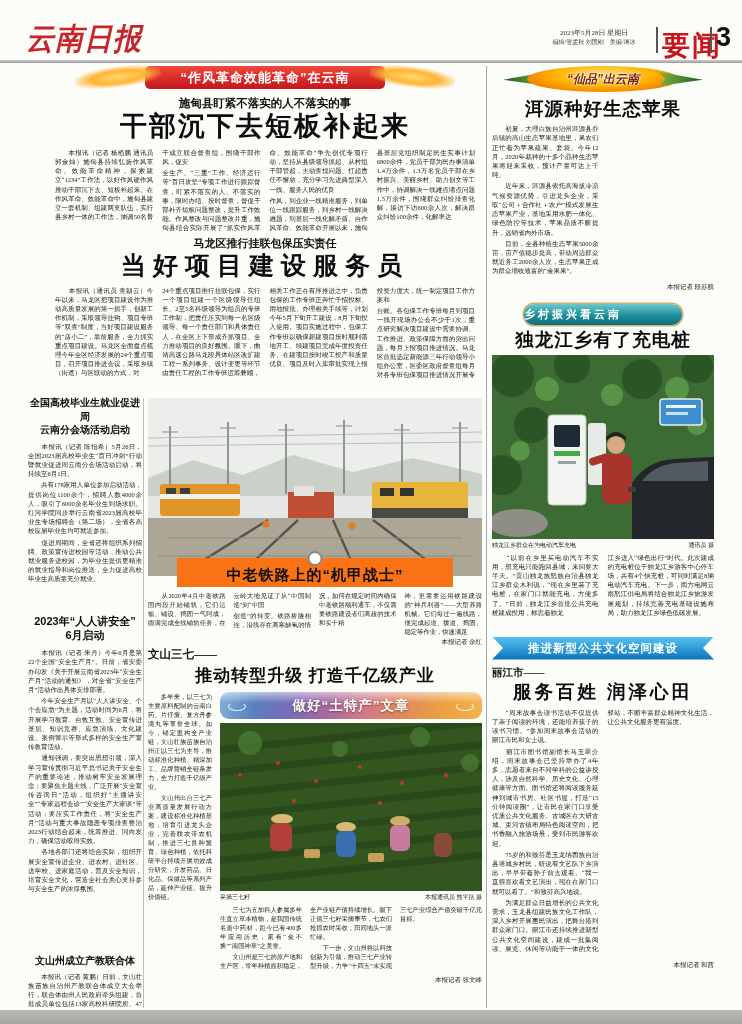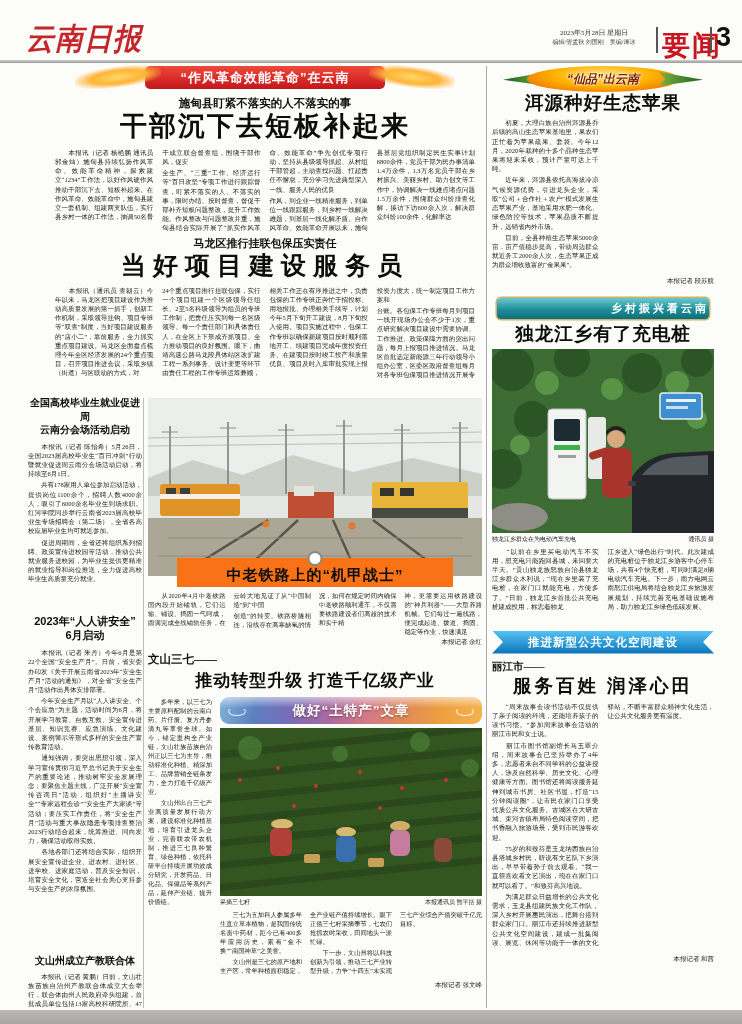--- a/index.html
+++ b/index.html
@@ -32,21 +32,21 @@
   .banner-red::before{left:-70px;transform:rotate(-7deg)}
   .banner-red::after{right:-70px;transform:rotate(7deg)}
 
   .banner-leaf{position:relative;width:200px;height:26px;margin:0 auto}
   .leaf-center{position:absolute;left:24px;right:24px;top:0;bottom:0;background:radial-gradient(ellipse at 50% 35%,#ffe48a 0%,#ffb300 45%,#ef6c00 88%);border-radius:50%}
   .leaf-left,.leaf-right{position:absolute;top:6px;width:44px;height:14px}
   .leaf-left{left:0;background:linear-gradient(90deg,#1b5e20,#7cb342);clip-path:polygon(0 55%,100% 0,86% 50%,100% 100%)}
   .leaf-right{right:0;background:linear-gradient(270deg,#1b5e20,#7cb342);clip-path:polygon(100% 55%,0 0,14% 50%,0 100%)}
   .banner-leaf .txt{position:relative;z-index:2;text-align:center;font:italic 900 12px/26px "Liberation Sans",sans-serif;color:#7a2004;text-shadow:0 0 2px #fff,0 0 3px #fff}
 
-  .banner-teal{width:212px;height:21px;margin:0 auto;background:linear-gradient(180deg,#6cc9cd 0%,#1d8f9b 55%,#0e6d7a 100%);border-radius:4px;box-shadow:0 0 0 1.5px #cdb36a;color:#fff;text-align:right;font:900 11px/21px "Liberation Sans",sans-serif;letter-spacing:3px}
+  .banner-teal{width:158px;height:21px;margin:0 auto;background:linear-gradient(180deg,#6cc9cd 0%,#1d8f9b 55%,#0e6d7a 100%);border-radius:10px;box-shadow:0 0 0 1.5px #cdb36a;color:#fff;text-align:left;font:900 11px/21px "Liberation Sans",sans-serif;letter-spacing:3px}
 
   .banner-blue{width:222px;height:23px;background:linear-gradient(180deg,#54c2f2,#0b74ba);clip-path:polygon(0 0,100% 0,calc(100% - 11px) 50%,100% 100%,0 100%,11px 50%);color:#fff;text-align:center;font:900 11.5px/23px "Liberation Sans",sans-serif;letter-spacing:1px}
 
   .ribbon{position:relative;width:262px;height:27px;border-radius:9px;color:#fff;text-align:center;
     font:900 13.5px/27px "Liberation Sans",sans-serif;letter-spacing:1px;text-shadow:0 1px 2px rgba(80,30,0,.55);
     background:linear-gradient(180deg,rgba(255,255,255,.55),rgba(255,255,255,0) 40%),
       linear-gradient(100deg,#7fb2d8 0%,#5b7fc0 14%,#7a6cb8 28%,#a86aa0 42%,#d0788a 55%,#e08a5a 70%,#eda13f 85%,#f3b34f 100%)}
   .ribbon::before,.ribbon::after{content:"";position:absolute;top:10px;width:16px;height:7px;border:1.5px solid rgba(255,255,255,.85);border-radius:50%;border-top-color:transparent}
   .ribbon::before{left:8px}.ribbon::after{right:8px}
 
@@ -185,21 +185,21 @@
       <div class="rail-title hd">中老铁路上的“机甲战士”</div>
     </div>
     <div class="body-txt" style="margin-top:4px;height:46px;column-count:4;column-gap:8px;font-size:6.3px;line-height:9px">
       <p>　　从2020年4月中老铁路国内段开始铺轨，它们运输、铺设、捣固一气呵成，圆满完成全线铺轨任务，在云岭大地见证了从“中国制造”到“中国</p>
       <p>创造”的转变。铁路桥隧相连，沿线存在高寒缺氧的情况，如何在规定时间内确保中老铁路顺利通车，不仅需要铁路建设者们高超的技术和实干精</p>
       <p>神，更需要运用铁路建设的“神兵利器”——大型养路机械。它们每过一遍线路，便完成起道、拨道、捣固、稳定等作业，快速满足</p>
 
     </div>
     <div class="byline">本报记者 余红</div>
 
-    <div style="margin-top:5px">
+    <div style="">
       <div class="kicker">文山三七——</div>
       <div class="hd" style="font-size:17px;letter-spacing:1px;text-align:center;margin-top:2px">推动转型升级 打造千亿级产业</div>
       <div style="display:flex;margin-top:5px">
         <div class="body-txt" style="width:64px;height:322px;font-size:6.3px;line-height:9px">
           <p>　　多年来，以三七为主要原料配制的云南白药、片仔癀、复方丹参滴丸等享誉全球。如今，锚定重构全产业链，文山壮族苗族自治州正以三七为主导，推动标准化种植、精深加工、品牌营销全链条发力，全力打造千亿级产业。</p>
           <p>　　文山州出台三七产业高质量发展行动方案，建设标准化种植基地，培育引进龙头企业，完善联农带农机制，推进三七良种繁育、绿色种植，依托科研平台持续开展功效成分研究，开发药品、日化品、保健品等系列产品，延伸产业链、提升价值链。</p>
         </div>
         <div style="width:262px;margin-left:8px">
           <div class="ribbon">做好“土特产”文章</div>
           <svg width="262" height="168" viewBox="0 0 262 168" style="display:block;margin-top:4px">
@@ -254,21 +254,21 @@
     </div>
   </div>
 
   <div class="abs" style="left:492px;top:66px;width:222px">
     <div class="banner-leaf">
       <div class="leaf-left"></div>
       <div class="leaf-center"></div>
       <div class="leaf-right"></div>
       <div class="txt">“仙品”出云南</div>
     </div>
-    <div class="hd tr" style="">洱源种好生态苹果</div>
+    <div class="hd tr" style="margin-top:6px">洱源种好生态苹果</div>
     <div class="body-txt" style="margin-top:5px;height:158px;column-count:2;column-gap:9px">
       <p>　　初夏，大理白族自治州洱源县乔后镇的高山生态苹果基地里，果农们正忙着为苹果疏果、套袋。今年12月，2020年栽种的十多个品种生态苹果将迎来采收，预计产量可达上千吨。</p>
       <p>　　近年来，洱源县依托高海拔冷凉气候资源优势，引进龙头企业，采取“公司＋合作社＋农户”模式发展生态苹果产业，基地采用水肥一体化、绿色防控等技术，苹果品质不断提升，远销省内外市场。</p>
       <p>　　目前，全县种植生态苹果5000余亩，亩产值稳步提高，带动周边群众就近务工2000余人次，生态苹果正成为群众增收致富的“金果果”。</p>
     </div>
     <div class="byline">本报记者 段苏航</div>
 
     <div class="banner-teal" style="margin-top:12px">乡村振兴看云南</div>
     <div class="hd tr" style="margin-top:4px">独龙江乡有了充电桩</div>
     <svg width="222" height="184" viewBox="0 0 222 184" style="display:block;margin-top:4px">

